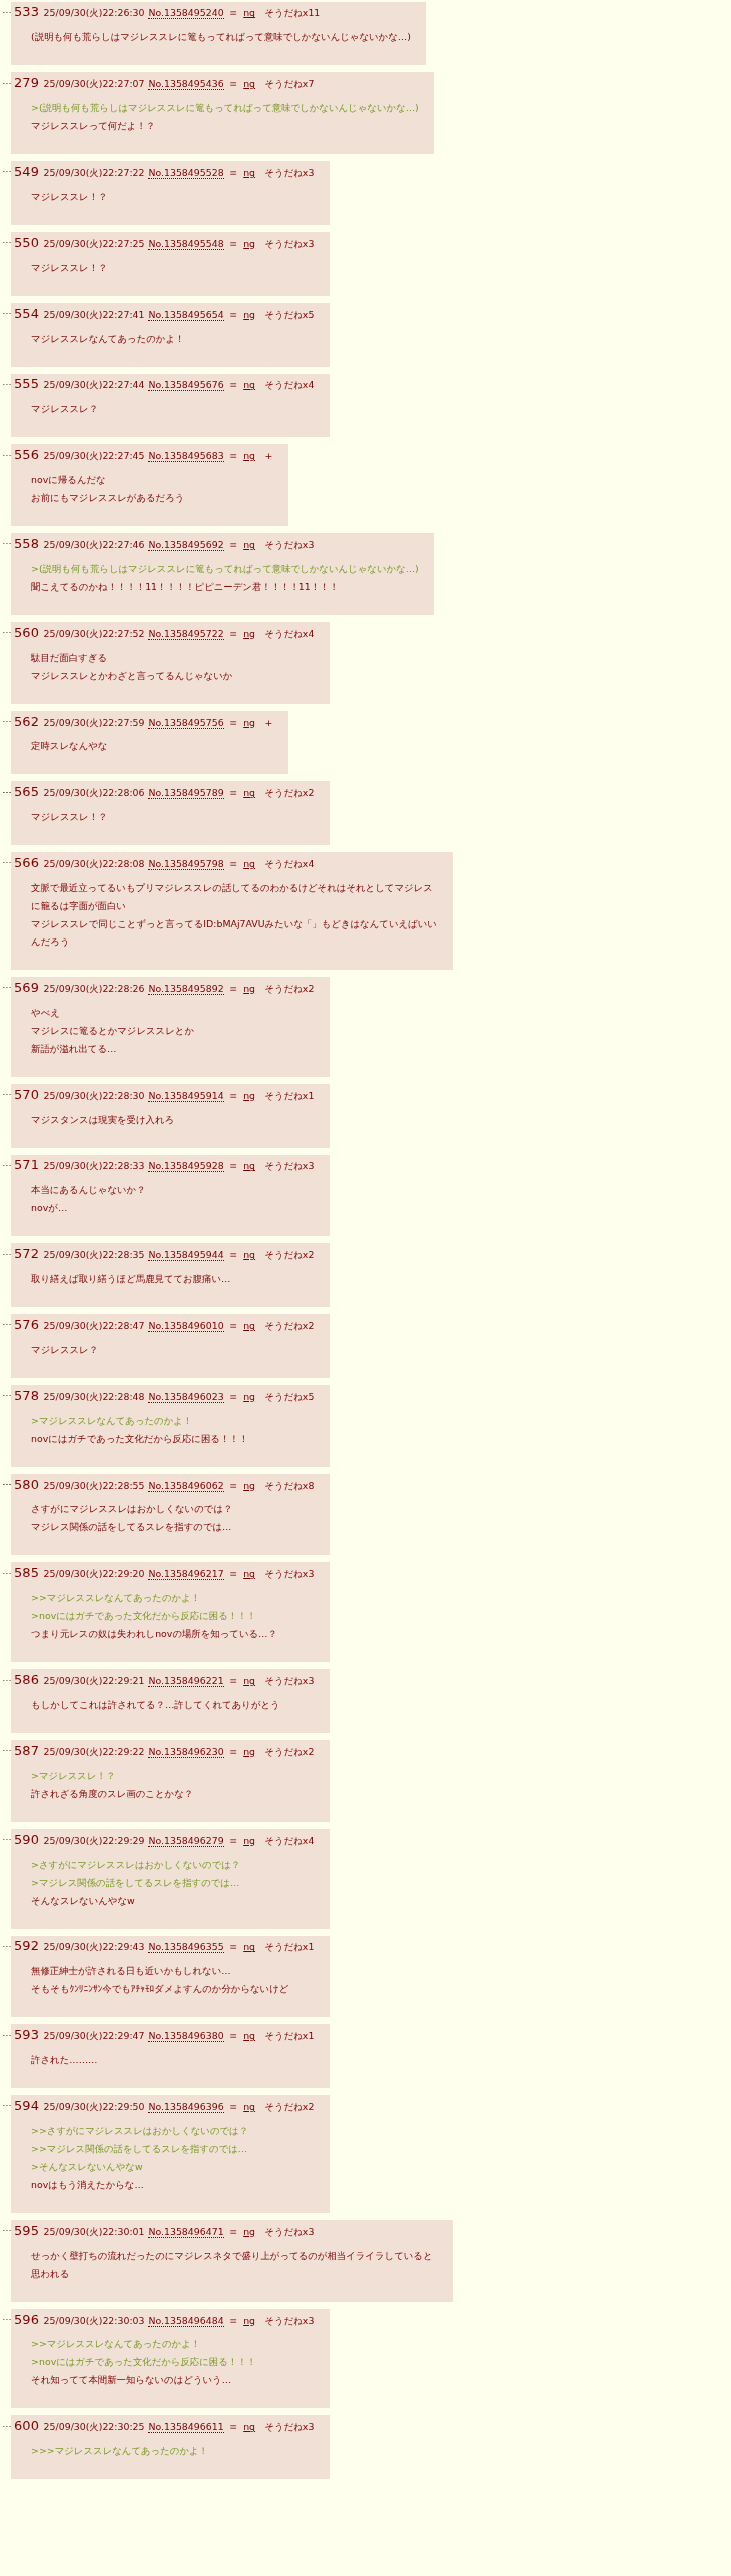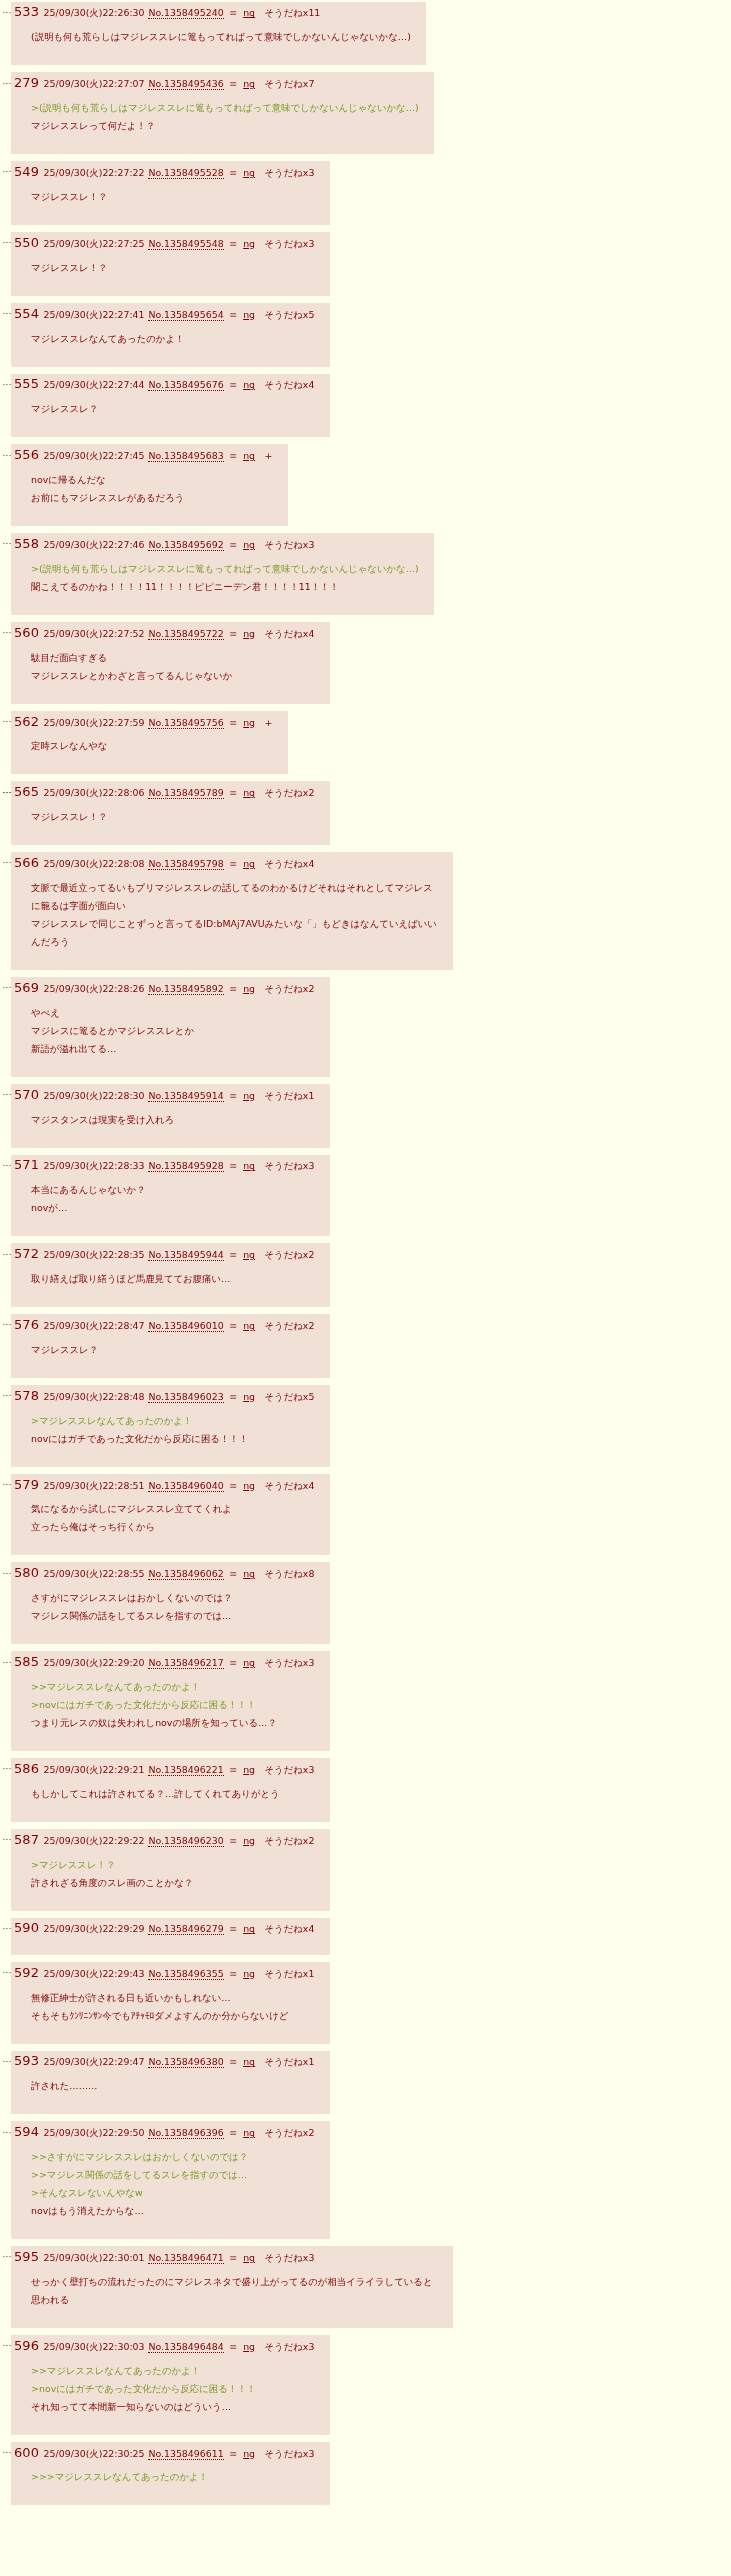--- a/index.html
+++ b/index.html
@@ -311,29 +311,20 @@
       </div>
       <blockquote class="body">
           <div class="line quote">&gt;マジレススレなんてあったのかよ！</div>
           <div class="line">novにはガチであった文化だから反応に困る！！！</div>
         </blockquote>
     </div>
   </div>
 
   <div class="post">
     <span class="dots">…</span>
-    <div class="box">
-      <div class="head">
-        <span class="idx">579</span><span class="date">25/09/30(火)22:28:51</span><a class="no">No.1358496040</a><span class="menu">≡</span><a class="ng">ng</a><a class="sodane">そうだねx4</a>
-      </div>
-      <blockquote class="body">
-          <div class="line">気になるから試しにマジレススレ立ててくれよ</div>
-          <div class="line">立ったら俺はそっち行くから</div>
-        </blockquote>
-    </div>
   </div>
 
   <div class="post">
     <span class="dots">…</span>
     <div class="box">
       <div class="head">
         <span class="idx">580</span><span class="date">25/09/30(火)22:28:55</span><a class="no">No.1358496062</a><span class="menu">≡</span><a class="ng">ng</a><a class="sodane">そうだねx8</a>
       </div>
       <blockquote class="body">
           <div class="line">さすがにマジレススレはおかしくないのでは？</div>
@@ -380,20 +371,25 @@
         </blockquote>
     </div>
   </div>
 
   <div class="post">
     <span class="dots">…</span>
     <div class="box">
       <div class="head">
         <span class="idx">590</span><span class="date">25/09/30(火)22:29:29</span><a class="no">No.1358496279</a><span class="menu">≡</span><a class="ng">ng</a><a class="sodane">そうだねx4</a>
       </div>
+      <blockquote class="body">
+          <div class="line quote">&gt;さすがにマジレススレはおかしくないのでは？</div>
+          <div class="line quote">&gt;マジレス関係の話をしてるスレを指すのでは…</div>
+          <div class="line">そんなスレないんやなw</div>
+        </blockquote>
     </div>
   </div>
 
   <div class="post">
     <span class="dots">…</span>
     <div class="box">
       <div class="head">
         <span class="idx">592</span><span class="date">25/09/30(火)22:29:43</span><a class="no">No.1358496355</a><span class="menu">≡</span><a class="ng">ng</a><a class="sodane">そうだねx1</a>
       </div>
       <blockquote class="body">

